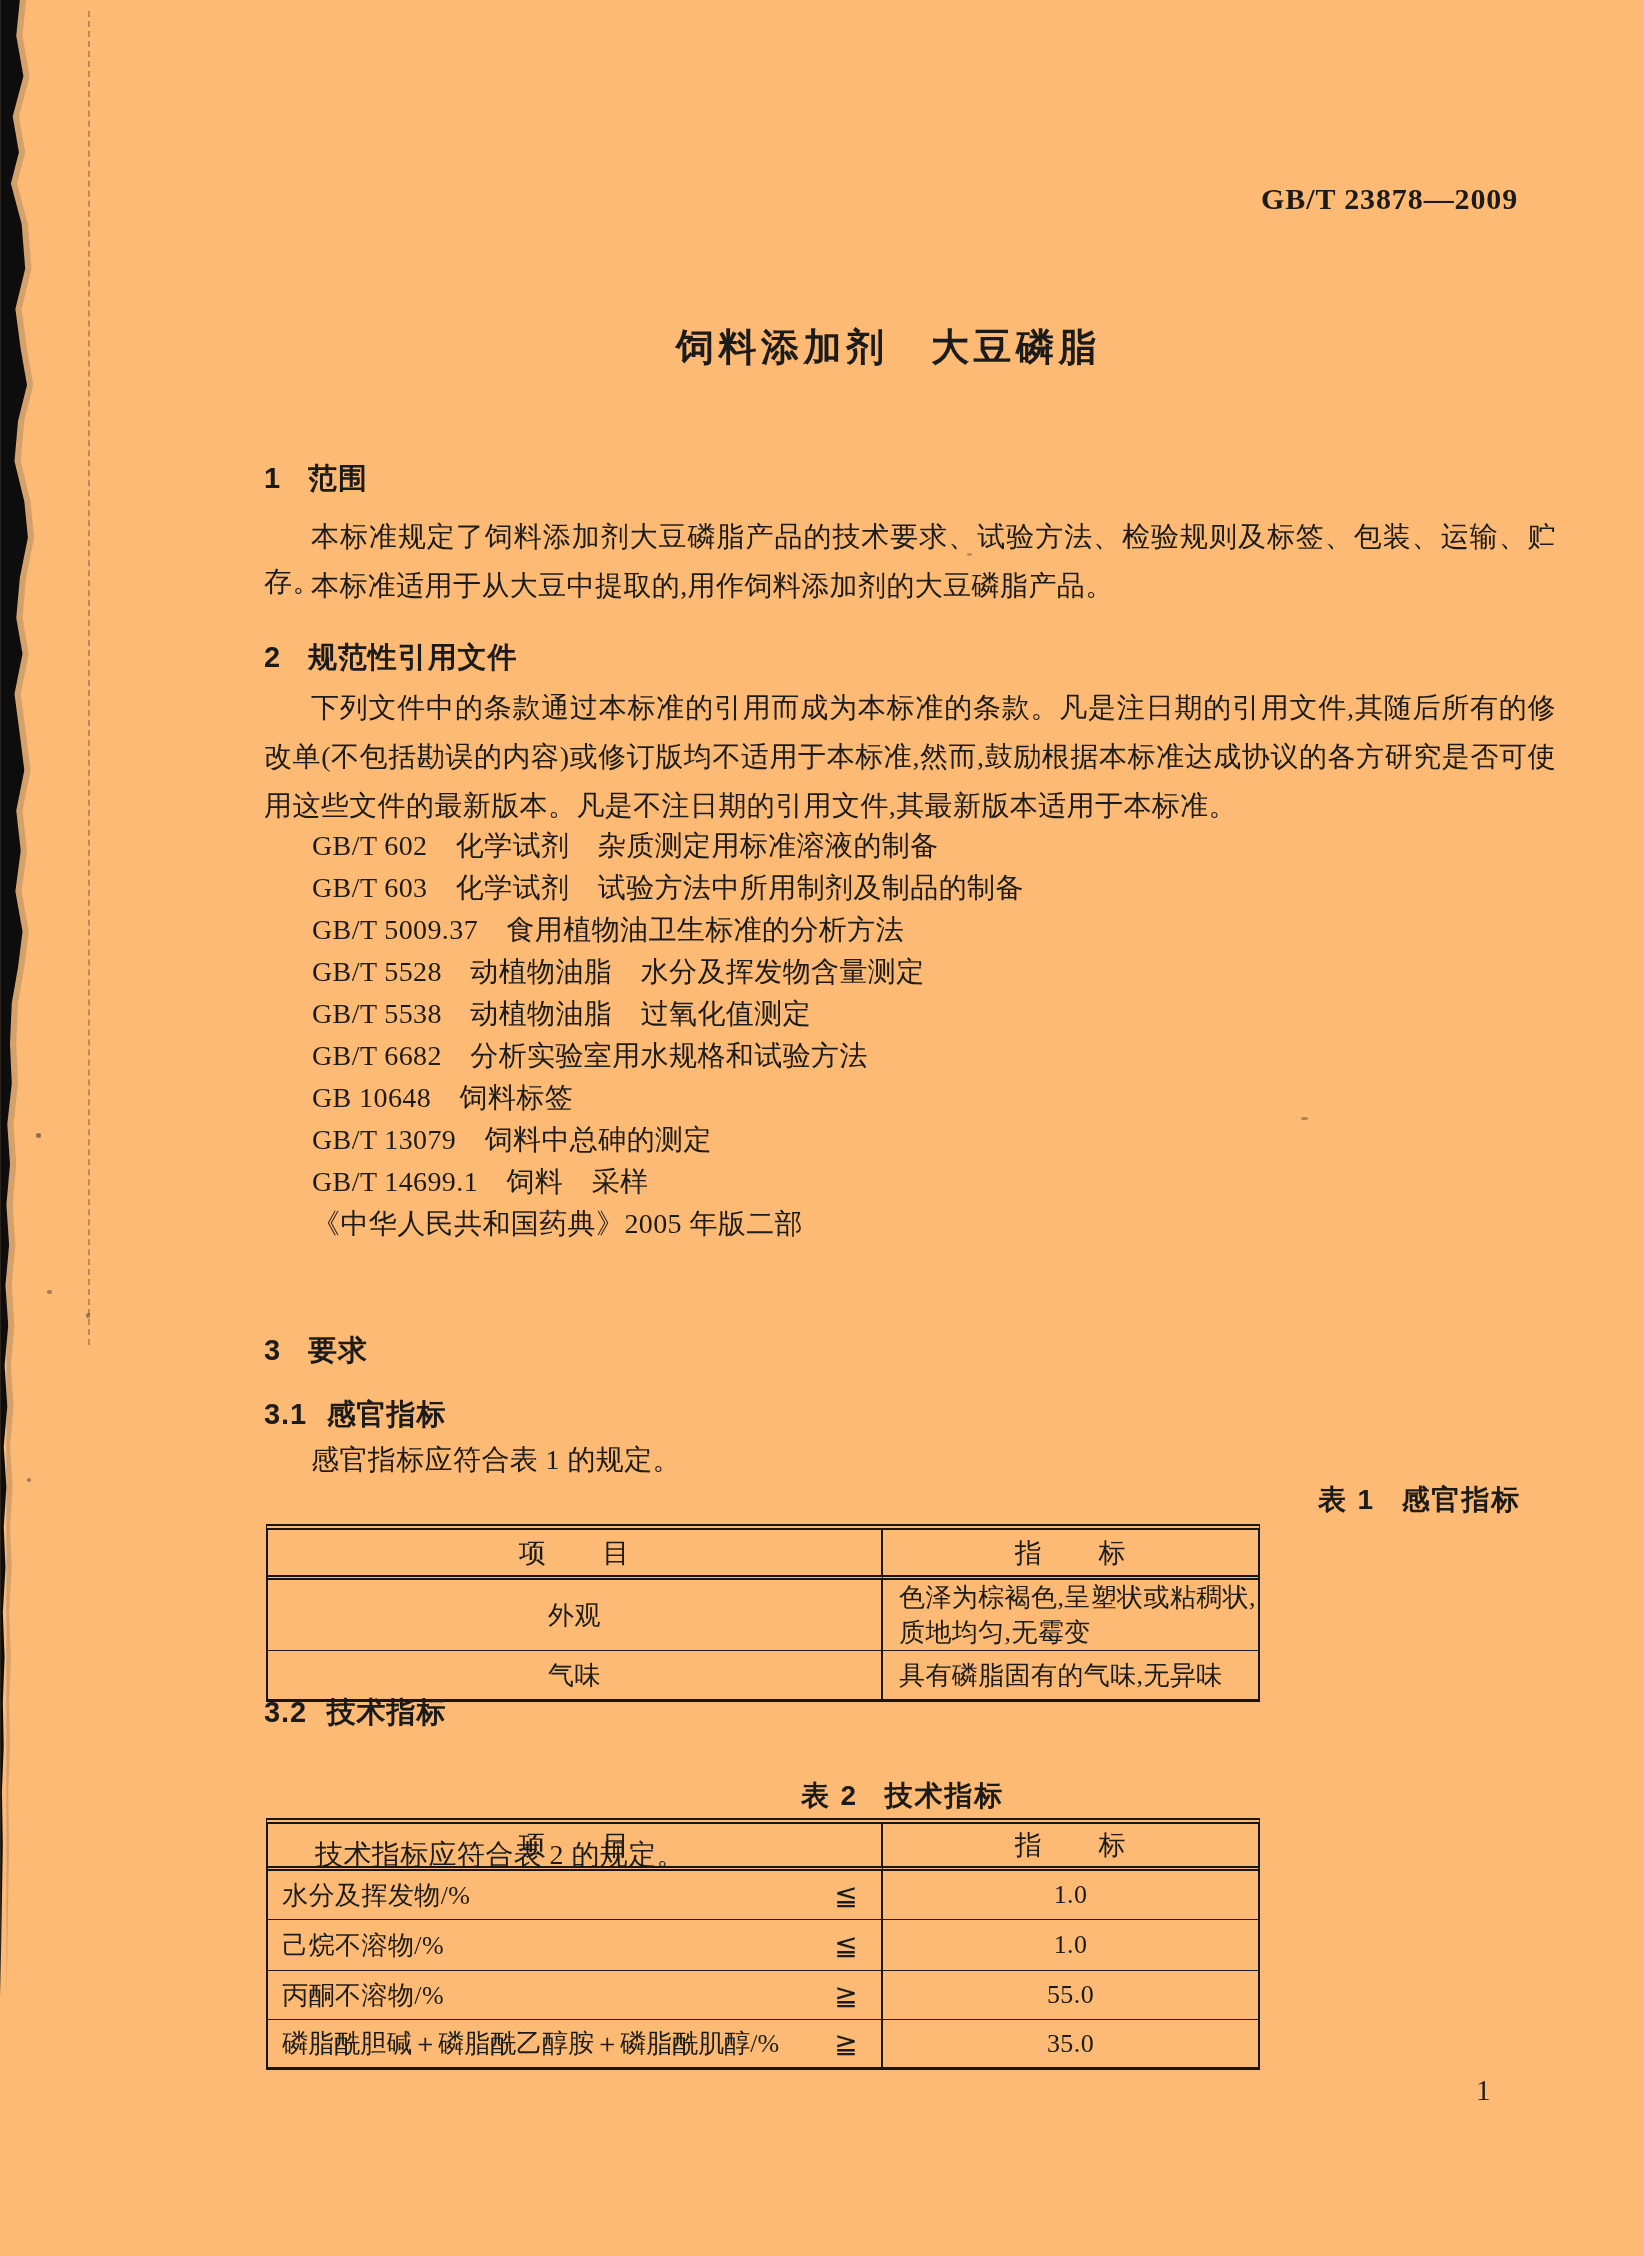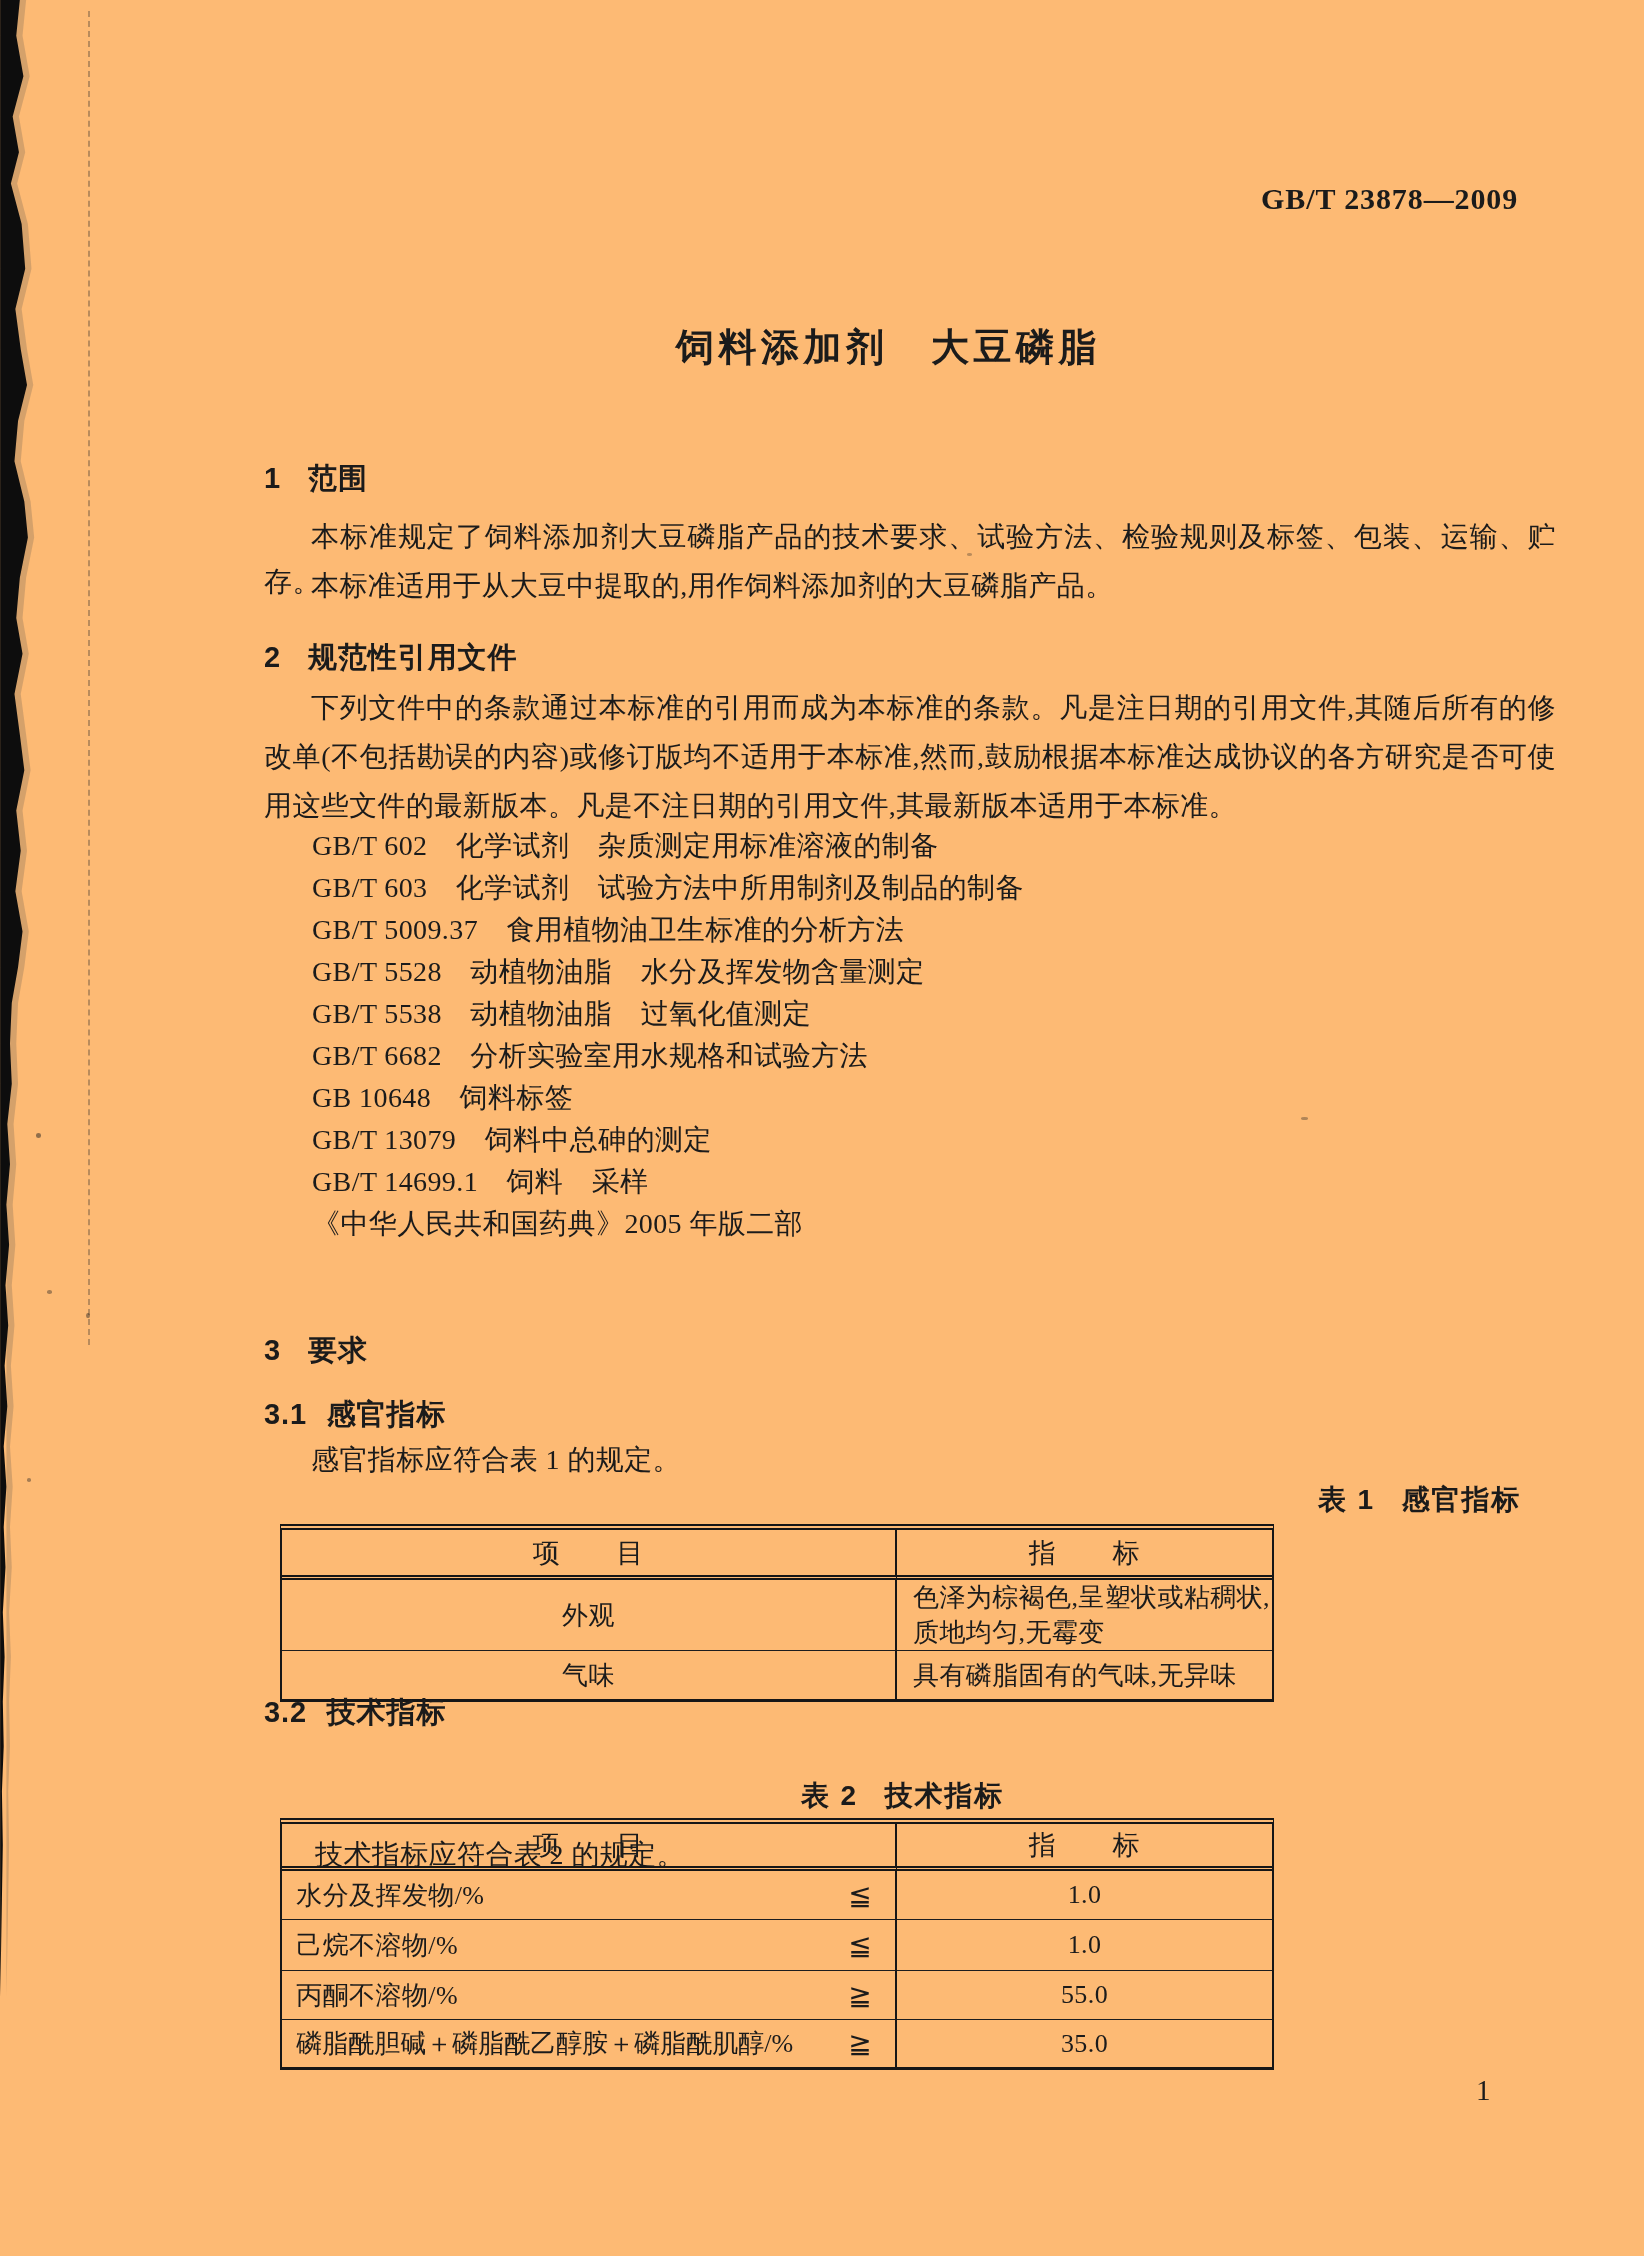--- a/index.html
+++ b/index.html
@@ -27,21 +27,21 @@
     letter-spacing:0.4px;text-align:justify;}
   .para.indent{text-indent:47px;}
   .para.multi{line-height:49px;}
   .ref-list{position:absolute;left:312px;top:825px;width:1245px;font-size:28px;
     line-height:42px;letter-spacing:0.4px;}
   
   .tbl-caption{position:absolute;left:284px;width:1237px;text-align:center;
     font-family:"Liberation Sans","DejaVu Sans",sans-serif;font-size:28px;font-weight:bold;letter-spacing:1.8px;}
   .tbl-caption .cap-label{margin-right:27px;}
   
-  .gbtable{position:absolute;left:280px;width:994px;border-collapse:separate;border-spacing:0;
+  .gbtable{position:absolute;left:266px;width:994px;border-collapse:separate;border-spacing:0;
     table-layout:fixed;border-top:6.3px double #161616;border-bottom:3.6px solid #161616;
     border-left:2.7px solid #161616;border-right:2.7px solid #161616;
     font-size:26px;letter-spacing:0.4px;color:#1b1b1b;}
   .gbtable td{padding:0;vertical-align:middle;}
   .gbtable td.c1{border-right:2.7px solid #161616;}
   .gbtable tr.head td{border-bottom:5.4px double #161616;text-align:center;
     font-size:27px;letter-spacing:0.9px;}
   .gbtable tr.mid td{border-bottom:1.8px solid #1d1d1d;}
   .t1 td.c1{text-align:center;}
   .t1 td.c2{padding-left:16px;}

